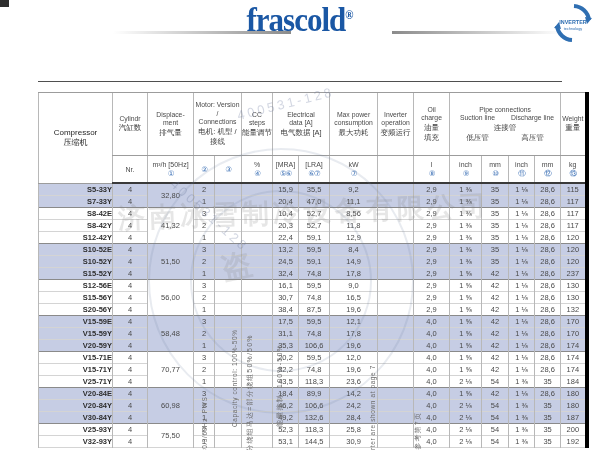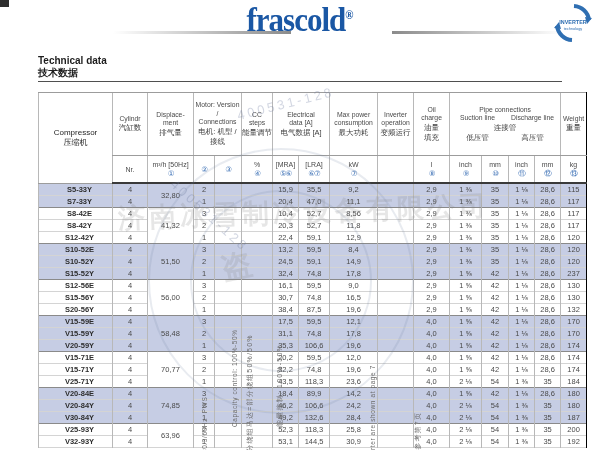--- a/index.html
+++ b/index.html
@@ -19,34 +19,34 @@
 
   
   #title{position:absolute;left:38px;top:55px;font-weight:bold;color:#1d1d1d;font-size:10px;line-height:12px}
   #title-rule{position:absolute;left:38px;top:81px;width:524px;height:1px;background:#4f4f4f}
 
   
   #tbl{position:absolute;left:38px;top:92px;width:548px;border-collapse:collapse;table-layout:fixed;
        font-size:7.5px;z-index:2}
   #tbl th,#tbl td{border-left:1px solid #b8b8b8;padding:0;margin:0;text-align:center;
        vertical-align:middle;font-weight:normal;overflow:hidden}
-  #tbl th:last-child,#tbl td:last-child{border-right:1px solid #000000}
+  #tbl th:last-child,#tbl td:last-child{border-right:4px solid #000000}
   #tbl thead tr.main th{height:62px;border-top:1px solid #9c9c9c;border-bottom:1px solid #9c9c9c}
   #tbl thead tr.units-tr td{height:26px;border-bottom:2px solid #3a3a3a}
   th.compressor{text-align:left;padding-left:8px;font-weight:bold;color:#1f1f1f;font-size:8px;line-height:10px}
   .hx{font-size:6.8px;color:#4a4a4a;line-height:8.5px}
   .hz{font-size:7.5px;color:#3d3d3d;line-height:10px}
   .split{display:flex}
   .split span{flex:1}
   .u{font-size:7px;line-height:9px;color:#4a4a4a}
   .mk{font-size:7.5px;line-height:9px;color:#3a6fb5;letter-spacing:-1px}
   #tbl tbody tr{height:12px;border-bottom:1px solid #d4d4d4}
   #tbl tbody tr.grp-end{border-bottom:1px solid #8a8a8a}
   #tbl tbody td{line-height:11px;color:#4a4a4a}
-  #tbl tbody td.name{text-align:center;padding-left:8px;font-weight:bold;color:#2d2d2d}
+  #tbl tbody td.name{text-align:right;padding-left:8px;font-weight:bold;color:#2d2d2d}
   #tbl tbody tr.shaded td{background:#c6cde4}
 
   
   .vnote{position:absolute;z-index:6;color:#6b6b6b;white-space:pre;text-align:left;pointer-events:none}
   .vnote .l1{font-size:6.5px;line-height:9px;letter-spacing:.6px}
   .vnote .l2{font-size:7px;line-height:9px;letter-spacing:1.2px}
   #note-motor{left:227px;top:360px;width:200px;transform:translate(-50%,-50%) rotate(-90deg)}
   #note-cc{left:257px;top:352px;width:150px;transform:translate(-50%,-50%) rotate(-90deg)}
   #note-inv{left:395px;top:398px;width:120px;transform:translate(-50%,-50%) rotate(-90deg)}
 
@@ -78,24 +78,20 @@
     <svg width="42" height="42" viewBox="0 0 42 42">
       <path d="M 22 4 A 16 16 0 0 1 37 18" fill="none" stroke="#2f6fb2" stroke-width="4"></path>
       <path d="M 20 38 A 16 16 0 0 1 5 24" fill="none" stroke="#2f6fb2" stroke-width="4"></path>
       <path d="M 35 22 L 40 16 L 33 15 Z" fill="#2f6fb2"></path>
       <path d="M 7 20 L 2 26 L 9 27 Z" fill="#2f6fb2"></path>
       <text x="21" y="21.5" font-size="5.4" font-weight="bold" fill="#2f6fb2" text-anchor="middle">INVERTER</text>
       <text x="21" y="27.5" font-size="3.8" fill="#2f6fb2" text-anchor="middle">technology</text>
     </svg>
   </div>
 
-  <div id="title">
-    <div>Technical data</div>
-    <div>技术数据</div>
-  </div>
   <div id="title-rule"></div>
 
   <table id="tbl">
     <colgroup>
       <col style="width:74px">
         <col style="width:35px">
         <col style="width:46px">
         <col style="width:21px">
       <col style="width:27px">
         <col style="width:31px">
@@ -529,21 +525,21 @@
           <td>4,0</td>
           <td>2 ⅛</td>
           <td>54</td>
           <td>1 ⅜</td>
           <td>35</td>
           <td>184</td>
         </tr>
         <tr class="shaded">
           <td class="name">V20-84E</td>
           <td>4</td>
-          <td class="disp" rowspan="3">74,85</td>
+          <td class="disp" rowspan="3">60,98</td>
           <td>3</td>
           <td></td>
           <td></td>
           <td>18,4</td>
           <td>89,9</td>
           <td>14,2</td>
           <td></td>
           <td>4,0</td>
           <td>1 ⅝</td>
           <td>42</td>
@@ -581,21 +577,21 @@
           <td>4,0</td>
           <td>2 ⅛</td>
           <td>54</td>
           <td>1 ⅜</td>
           <td>35</td>
           <td>187</td>
         </tr>
         <tr>
           <td class="name">V25-93Y</td>
           <td>4</td>
-          <td class="disp" rowspan="2">63,96</td>
+          <td class="disp" rowspan="2">75,50</td>
           <td>2</td>
           <td></td>
           <td></td>
           <td>52,3</td>
           <td>118,3</td>
           <td>25,8</td>
           <td></td>
           <td>4,0</td>
           <td>2 ⅛</td>
           <td>54</td>

